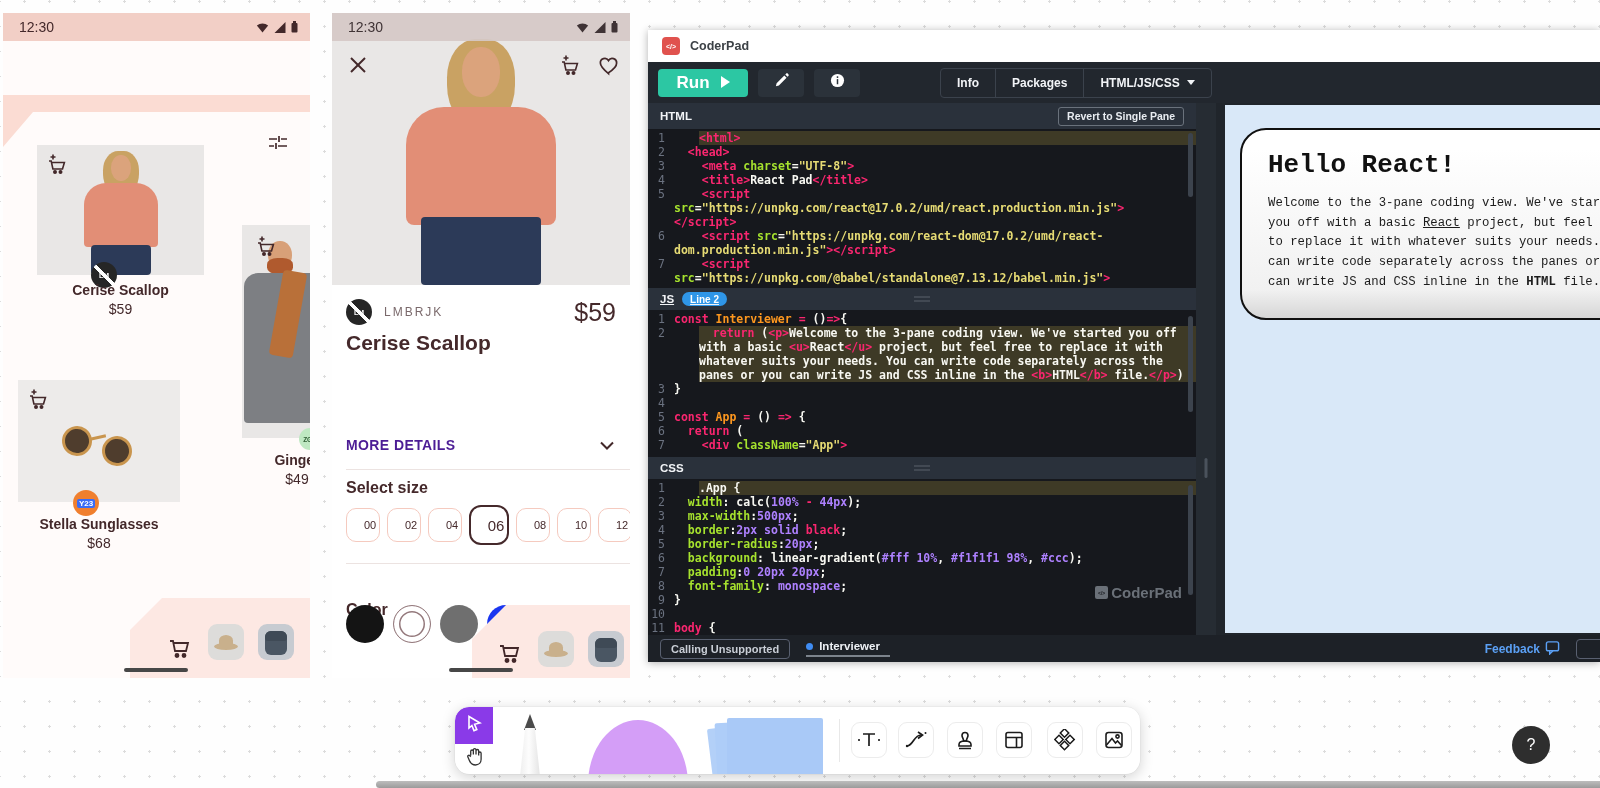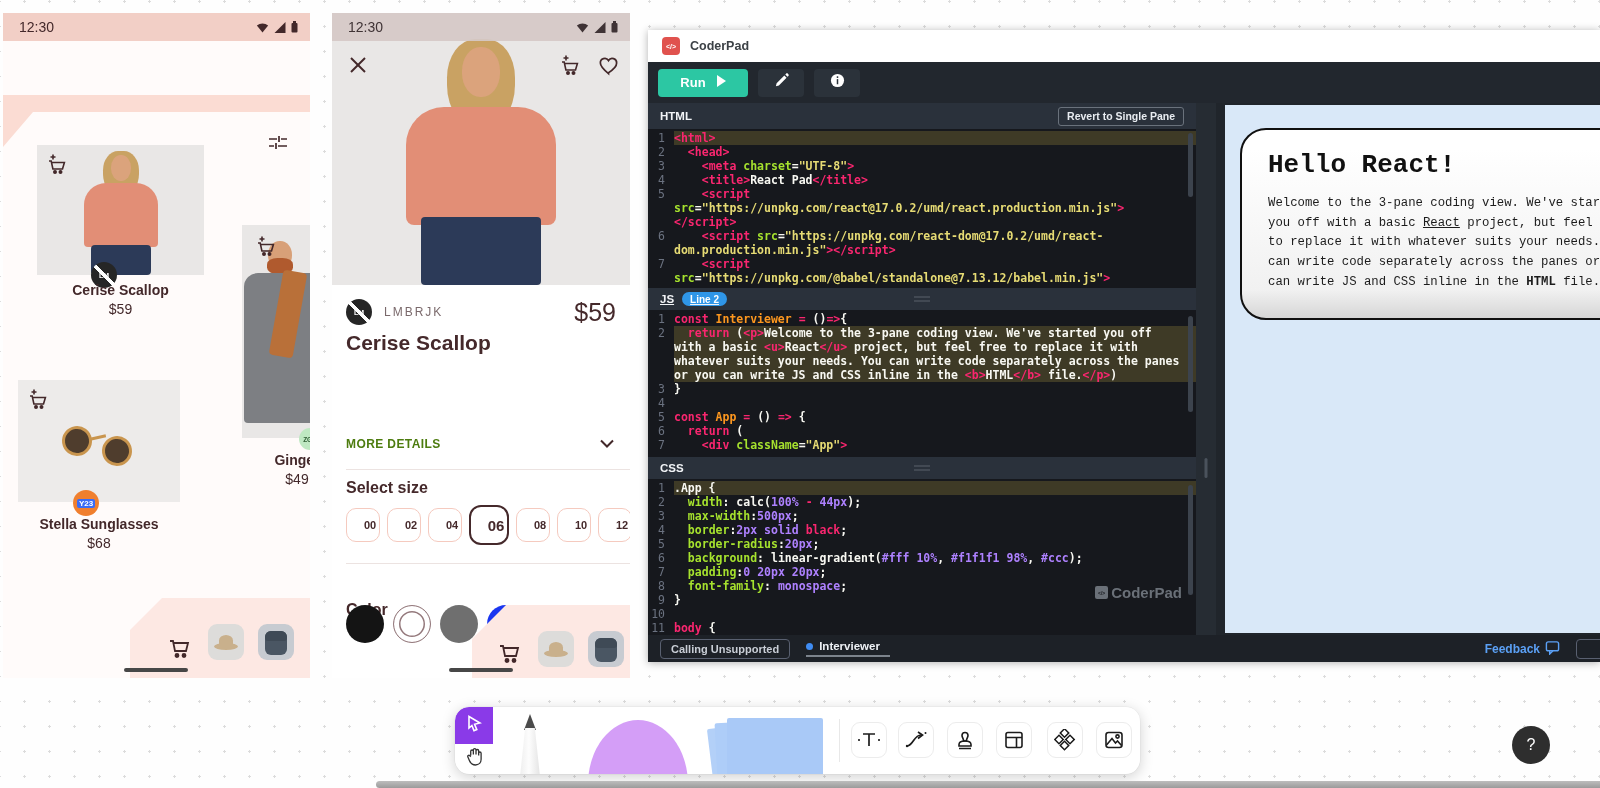--- a/index.html
+++ b/index.html
@@ -51,42 +51,42 @@
 
   
   .hero { position:absolute; left:0; right:0; top:0; height:272px; background:#e9e7e6; overflow:hidden; }
   .icon-btn { position:absolute; color:#43282a; z-index:6; }
   .brand-row { position:absolute; left:14px; right:14px; top:284px; height:30px; display:flex; align-items:center; }
   .brand-name { margin-left:12px; font-size:12px; letter-spacing:2px; color:#7a696b; font-weight:500; }
   .detail-price { margin-left:auto; font-size:25px; color:#45292b; }
   .detail-title { position:absolute; left:14px; top:318px; font-size:21px; font-weight:700; color:#45292b; }
   .detail-desc { position:absolute; left:14px; top:362px; width:264px; font-size:13.2px; line-height:1.58; color:#8f8183; }
   .more-row { position:absolute; left:14px; right:16px; top:424px; display:flex; align-items:center;
-    font-size:12px; font-weight:700; letter-spacing:.4px; color:#4d7c0f; }
+    font-size:14px; font-weight:700; letter-spacing:.4px; color:#4c1d95; }
   .hdiv { position:absolute; left:14px; right:0; height:1px; background:#ece3e1; }
   .sec-label { position:absolute; left:14px; font-size:16px; font-weight:700; color:#45292b; }
   .chips { position:absolute; left:14px; top:492px; display:flex; gap:7px; align-items:center; }
   .chip { width:34px; height:34px; border:1.5px solid #f5cabf; border-radius:10px; display:flex;
-    align-items:center; justify-content:center; font-size:11px; font-weight:700; color:#45292b; flex:0 0 auto;padding-left:14px; }
+    align-items:center; justify-content:center; font-size:11px; font-weight:400; color:#45292b; flex:0 0 auto;padding-left:14px; }
   .chip.sel { width:40px; height:40px; border:2px solid #45292b; border-radius:12px; font-size:15px; }
   .swatches { position:absolute; left:14px; top:592px; display:flex; gap:9px; }
   .sw { width:38px; height:38px; border-radius:50%; flex:0 0 auto; }
   .sw.ring { border:1.5px solid #94797c; box-shadow:inset 0 0 0 5px #fff, inset 0 0 0 6.5px #94797c; background:#fff; }
 
   
   #coderpad { position:absolute; left:648px; top:30px; width:952px; height:632px; background:#1d2127;
     box-shadow:0 1px 8px rgba(0,0,0,.3); overflow:hidden; }
   .cp-title { position:absolute; left:0; right:0; top:0; height:32px; background:#fff; display:flex;
     align-items:center; padding:0 14px; }
   .cp-logo { width:18px; height:18px; border-radius:4px; background:#e0524e; color:#fff; font-size:7px;
     font-weight:700; display:flex; align-items:center; justify-content:center; }
   .cp-name { margin-left:10px; font-size:12.5px; font-weight:600; color:#3c4146; }
   .cp-toolbar { position:absolute; left:0; right:0; top:32px; height:41px; background:#22272e;
     display:flex; align-items:center; padding-left:10px; }
-  .run-btn { width:90px; height:28px; background:#2cc7a3; border-radius:4px; color:#fff; font-size:13px;
+  .run-btn { width:90px; height:28px; background:#2cc7a3; border-radius:4px; color:#fff; font-size:17px;
     font-weight:700; display:flex; align-items:center; justify-content:center; gap:10px; }
   .sq-btn { width:46px; height:28px; background:#2b323a; border-radius:4px; display:flex; align-items:center;
     justify-content:center; margin-left:10px; }
   .tab-group { margin-left:80px; height:30px; border:1px solid #3b424c; border-radius:4px; display:flex; align-items:stretch; }
   .tab-item { display:flex; align-items:center; padding:0 16px; color:#f2f4f7; font-size:12px; font-weight:700; }
   .tab-item + .tab-item { border-left:1px solid #3b424c; }
   .caret-down { width:0; height:0; border-left:4px solid transparent; border-right:4px solid transparent;
     border-top:5px solid #f2f4f7; margin-left:7px; }
   .cp-left { position:absolute; left:0; top:73px; width:548px; bottom:27px; }
   .pane-h { position:absolute; left:0; right:0; background:#2a313b; display:flex; align-items:center;
@@ -95,21 +95,21 @@
     border-top:1.5px solid #5a626c; border-bottom:1.5px solid #5a626c; }
   .revert-btn { margin-left:auto; border:1px solid #6a727c; border-radius:3px; padding:2.5px 8px;
     font-size:10.5px; font-weight:600; color:#e8ecf1; }
   .js-badge { margin-left:8px; background:#2f96e8; color:#fff; border-radius:9px; padding:1.5px 8px;
     font-size:10px; font-weight:700; }
   .code { position:absolute; left:0; right:0; background:#16181d; overflow:hidden;
     font-family:"DejaVu Sans Mono",monospace; font-size:11.5px; line-height:14px; font-weight:700; padding-top:2px; }
   .cl { display:flex; }
   .g { flex:0 0 26px; text-align:right; padding-right:9px; color:#6b7280; user-select:none; font-weight:400; }
   .cc { flex:1; min-width:0; min-height:14px; white-space:pre-wrap; overflow-wrap:break-word; padding-right:10px; color:#f8f8f2; }
-  .hl > .cc { background:#3e3a26; }
+  .hl > .cc { background:#3e3a26;margin-left:25px; }
   .tk-t{color:#f9266f} .tk-a{color:#a6e22e} .tk-s{color:#e6db74} .tk-p{color:#f8f8f2}
   .tk-k{color:#f9266f} .tk-f{color:#fd971f} .tk-n{color:#ae81ff} .tk-pr{color:#a6e22e}
   .tk-v{color:#ae81ff} .tk-fn{color:#f8f8f2;font-weight:800}
   .watermark { position:absolute; right:14px; bottom:34px; color:#6a7078; font-size:15px; font-weight:700;
     display:flex; align-items:center; gap:3px; }
   .wm-sq { width:13px; height:13px; background:#6a7078; border-radius:2px; color:#16181d; font-size:5px;
     font-weight:700; display:flex; align-items:center; justify-content:center; }
   .vthumb { position:absolute; width:5px; border-radius:3px; background:#3c434d; right:3px; }
   .cp-divider { position:absolute; left:548px; width:20px; top:73px; bottom:27px; background:#262c33; }
   .div-handle { position:absolute; left:50%; top:355px; width:3px; height:20px; background:#4a525c;
@@ -403,20 +403,28 @@
               <path d="M2 14 L2.8 10.8 L11 2.6 L13.4 5 L5.2 13.2 Z M12 1.6 L14.4 4 L15.3 3.1 A1.2 1.2 0 0 0 15.3 1.4 L14 .1 A1.2 1.2 0 0 0 12.9 .7 Z"></path>
             </svg></span>
       </div>
       <div class="sq-btn">
         <span><svg width="15" height="15" viewBox="0 0 16 16">
               <circle cx="8" cy="8" r="7" fill="#fff"></circle>
               <rect x="7.2" y="6.5" width="1.6" height="5.5" fill="#2b323a"></rect>
               <rect x="7.2" y="3.5" width="1.6" height="1.8" fill="#2b323a"></rect>
             </svg></span>
       </div>
+      <div class="tab-group">
+        <div class="tab-item">Info</div>
+        <div class="tab-item">Packages</div>
+        <div class="tab-item">
+          <span>HTML/JS/CSS</span>
+            <span class="caret-down"></span>
+        </div>
+      </div>
     </div>
 
     <div class="cp-left">
       <div class="pane-h" style="top:0; height:26px;">
         <span>HTML</span>
         <span class="revert-btn">Revert to Single Pane</span>
       </div>
       <div class="code" style="top:26px; height:159px;">
           <div class="cl hl">
             <span class="g">1</span>

